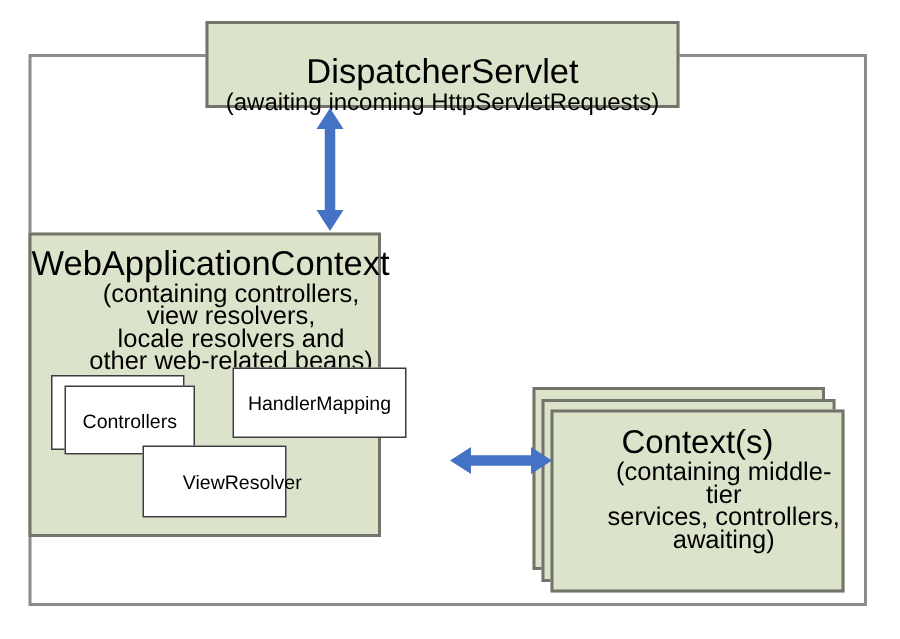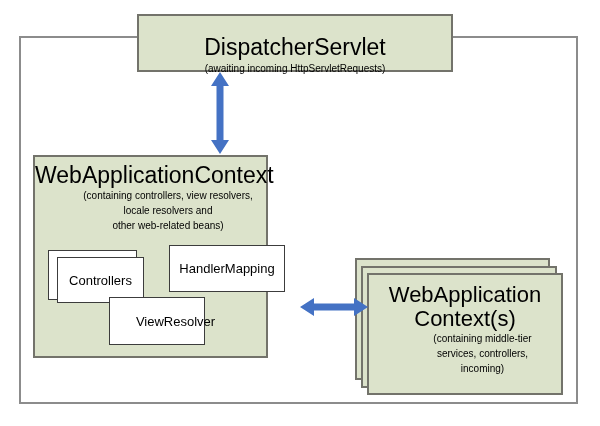--- a/index.html
+++ b/index.html
@@ -30,28 +30,28 @@
     background:var(--box-fill);
     border:2px solid var(--box-border);
     box-sizing:border-box;
     text-align:center;
   }
   .dispatcher{
     left:137px;top:14px;width:316px;height:58px;
     z-index:5;
   }
   .dispatcher .title{font-size:23px;line-height:27px;margin-top:18px;}
-  .dispatcher .subtitle{font-size:10px;line-height:16px;}
+  .dispatcher .subtitle{font-size:16px;line-height:16px;}
   .wac{
-    left:33px;top:155px;width:235px;height:203px;
+    left:19px;top:155px;width:235px;height:203px;
     z-index:4;
     text-align:center;
   }
   .wac .title{font-size:23px;line-height:26px;margin-top:5px;}
-  .sub-line{display:block;font-size:10px;line-height:15px;padding-left:35px;}
+  .sub-line{display:block;font-size:17px;line-height:15px;padding-left:35px;}
   .inner-box{
     position:absolute;
     background:var(--inner-box-fill);
     border:1px solid var(--inner-box-border);
     box-sizing:border-box;
     display:flex;align-items:center;justify-content:center;
     font-size:13px;
   }
   .controllers-back{left:13px;top:93px;width:89px;height:50px;}
   .controllers-front{left:22px;top:100px;width:87px;height:46px;z-index:2;}
@@ -110,21 +110,20 @@
   </div>
 
   <svg class="arrow arrow-horizontal" width="68" height="22" viewBox="0 0 68 22">
     <polygon fill="currentColor" points="0,11 14,2 14,7.5 54,7.5 54,2 68,11 54,20 54,14.5 14,14.5 14,20"></polygon>
   </svg>
 
   <div class="stack-layer layer-back"></div>
   <div class="stack-layer layer-mid"></div>
   <div class="stack-layer layer-front">
     <div class="title-wrap">
-      <span class="title-line">WebApplication</span>
       <span class="title-line">Context(s)</span>
     </div>
     <span class="sub-line">(containing middle-tier</span>
     <span class="sub-line">services, controllers,</span>
-    <span class="sub-line">incoming)</span>
+    <span class="sub-line">awaiting)</span>
   </div>
 
 </div>
 
 </body></html>

